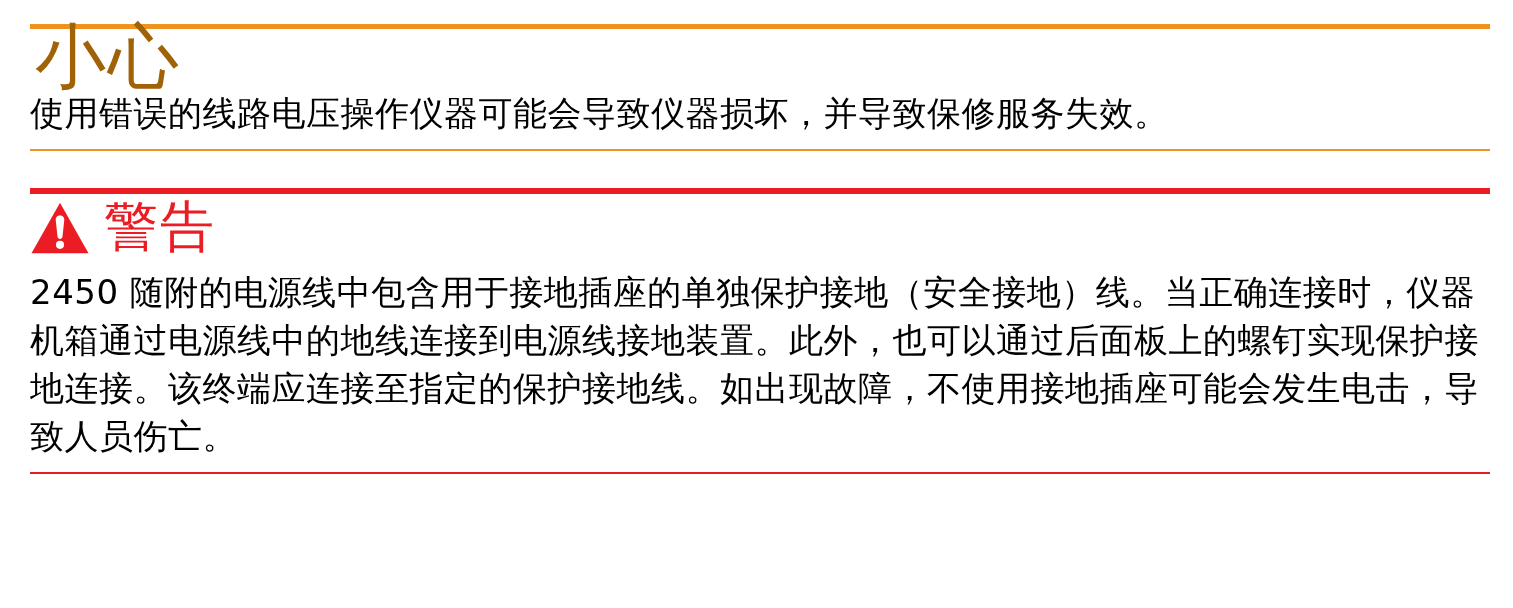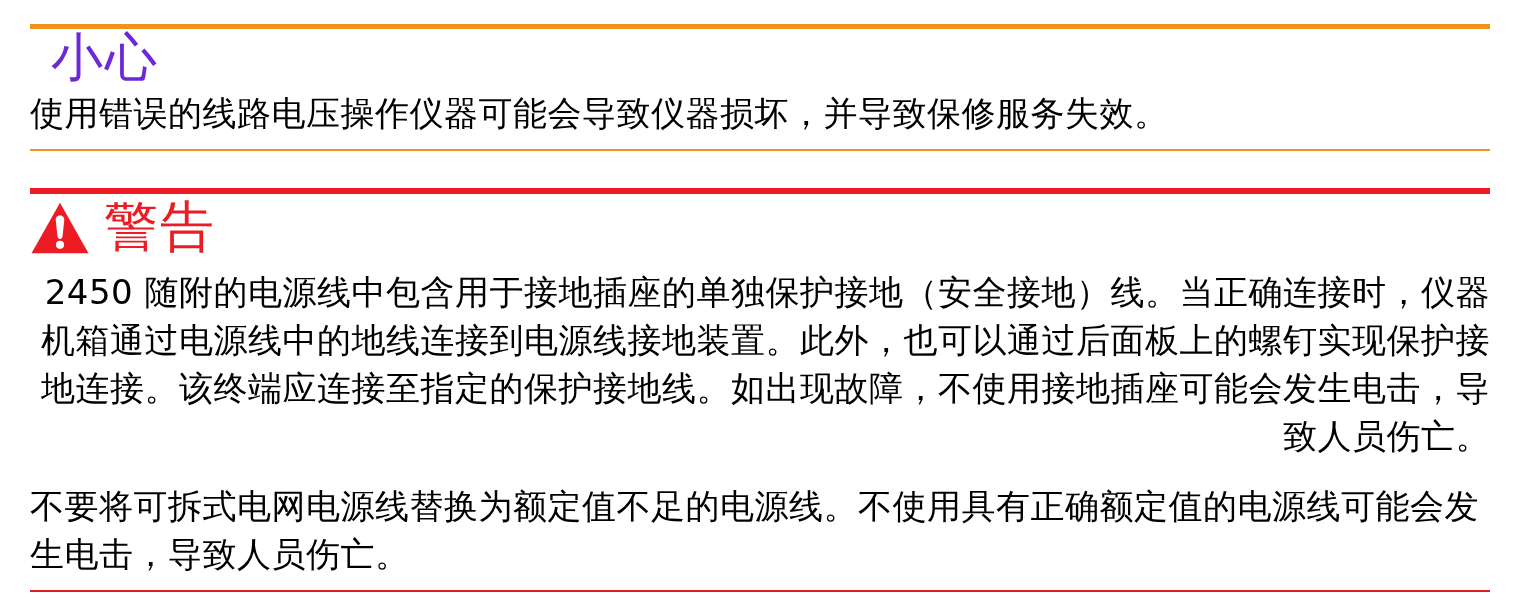--- a/index.html
+++ b/index.html
@@ -25,23 +25,23 @@
     width: 100%;
   }
   .rule.thick { height: 5px; }
   .rule.thin  { height: 2px; }
   .rule.orange { background: #F0921E; }
   .rule.red    { background: #EC1C24; }
 
   
   .caution-top-rule { margin-top: 24px; }
   .caution-heading {
-    margin: 0 0 0 21px;
-    color: #6d28d9;
-    font-size: 52px;
+    margin: 0 0 0 5px;
+    color: #a16207;
+    font-size: 71px;
     line-height: 56px;
     font-weight: 400;
     letter-spacing: 2px;
   }
   .notice-body {
     margin: 0;
     color: #000000;
     font-weight: 400;
     font-size: 34px;
     line-height: 48px;
@@ -66,21 +66,21 @@
   }
   .warning-triangle svg { display: block; width: 100%; height: 100%; }
   .warning-heading {
     margin: 0 0 0 14px;
     color: #EC1C24;
     font-size: 54px;
     line-height: 58px;
     font-weight: 400;
     letter-spacing: 2px;
   }
-  .warning-paragraph-1 { margin-top: 12px; text-align: right; }
+  .warning-paragraph-1 { margin-top: 12px; }
   .warning-paragraph-2 { margin-top: 22px; }
   .warning-bottom-rule { margin-top: 12px; background: #E31B23; }
 </style>
 </head>
 <body>
 
 <div class="page">
 
   <section>
     <div class="rule thick orange caution-top-rule"></div>
@@ -98,18 +98,17 @@
           <path d="M50 3 L97.5 87 L2.5 87 Z" fill="#EC1C24"></path>
           <path d="M50 24 c4.4 0 7.6 3.4 7.1 7.7 l-2.9 27.5 c-0.25 2.4 -2 4.2 -4.2 4.2 s-3.95 -1.8 -4.2 -4.2 l-2.9 -27.5 C42.4 27.4 45.6 24 50 24 Z" fill="#ffffff"></path>
           <circle cx="50" cy="73" r="6.8" fill="#ffffff"></circle>
         </svg>
       </span>
       <h2 class="warning-heading">警告</h2>
     </div>
 
     <p class="notice-body warning-paragraph-1">2450 随附的电源线中包含用于接地插座的单独保护接地（安全接地）线。当正确连接时，仪器机箱通过电源线中的地线连接到电源线接地装置。此外，也可以通过后面板上的螺钉实现保护接地连接。该终端应连接至指定的保护接地线。如出现故障，不使用接地插座可能会发生电击，导致人员伤亡。</p>
 
-    <p class="notice-body warning-paragraph-2">不要将可拆式电网电源线替换为额定值不足的电源线。不使用具有正确额定值的电源线可能会发生电击，导致人员伤亡。</p>
 
     <div class="rule thin warning-bottom-rule"></div>
   </section>
 
 </div>
 
 </body></html>

